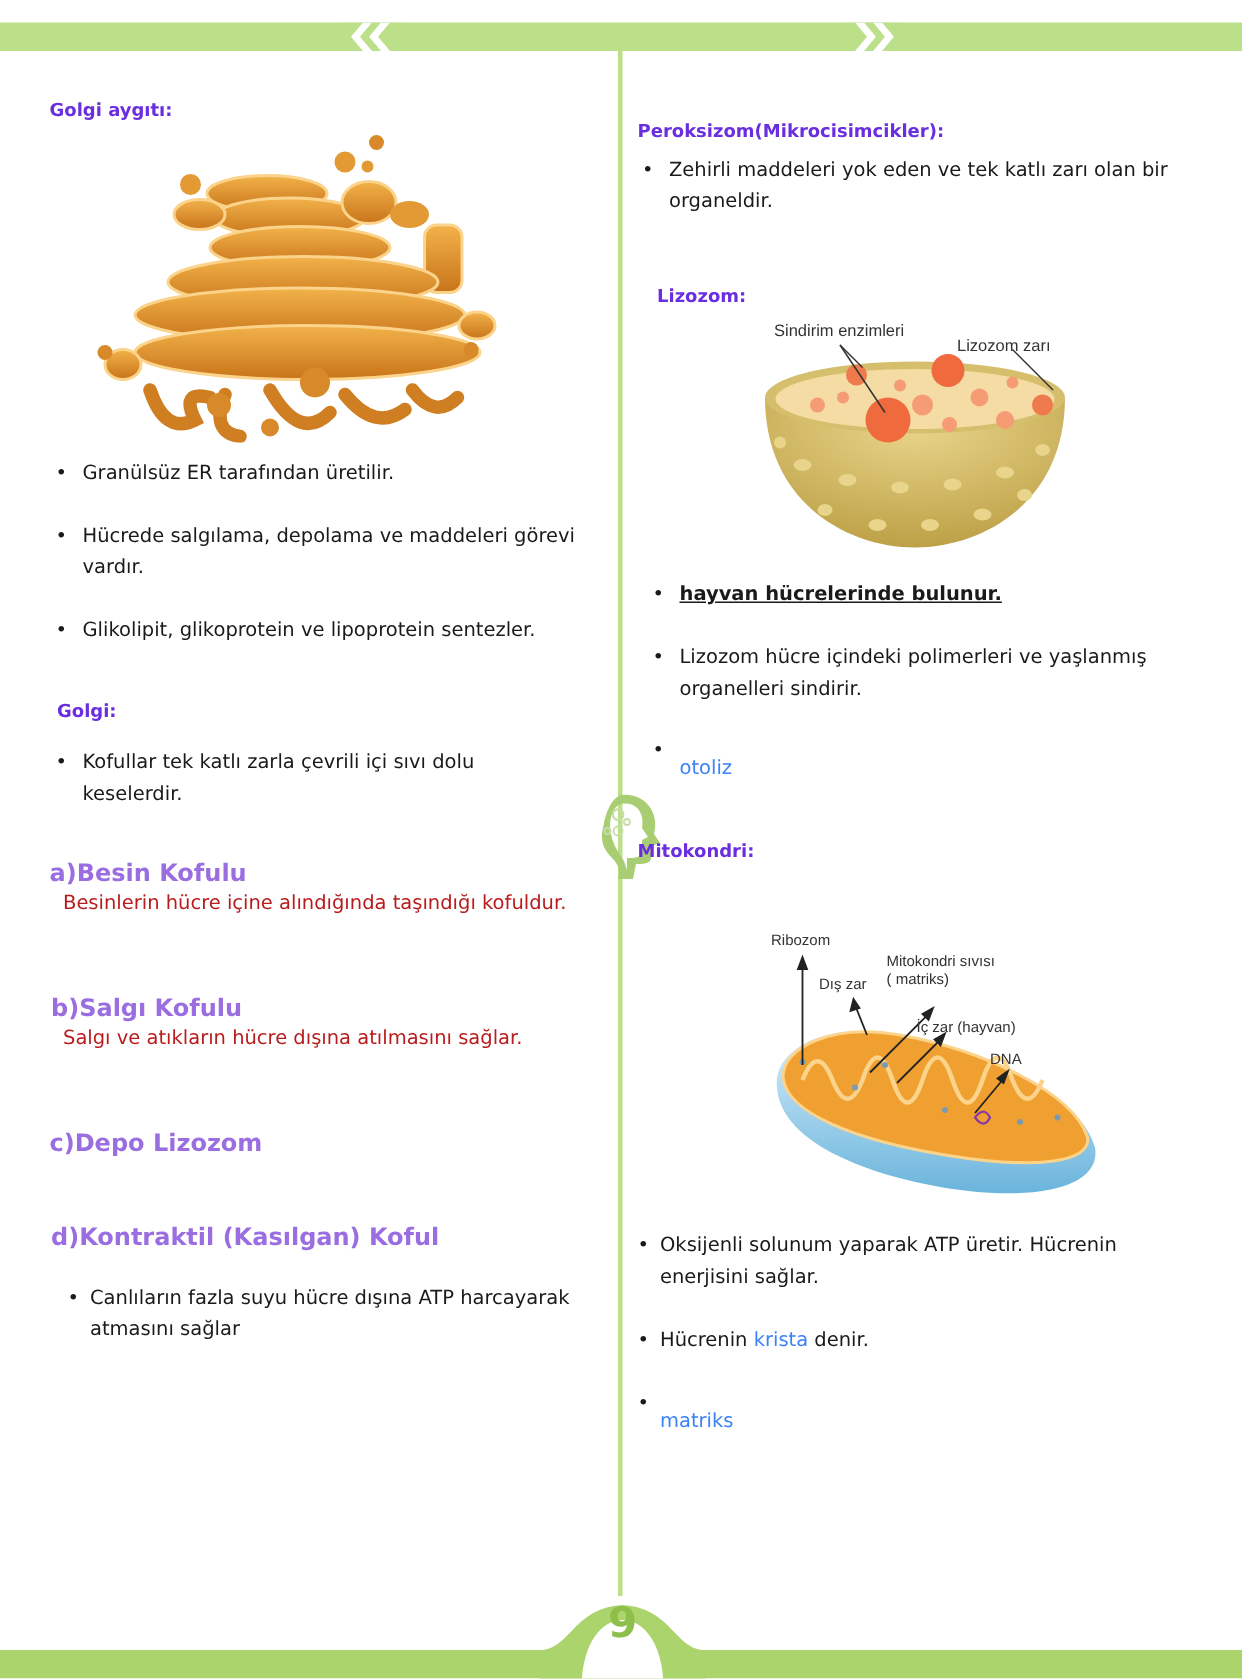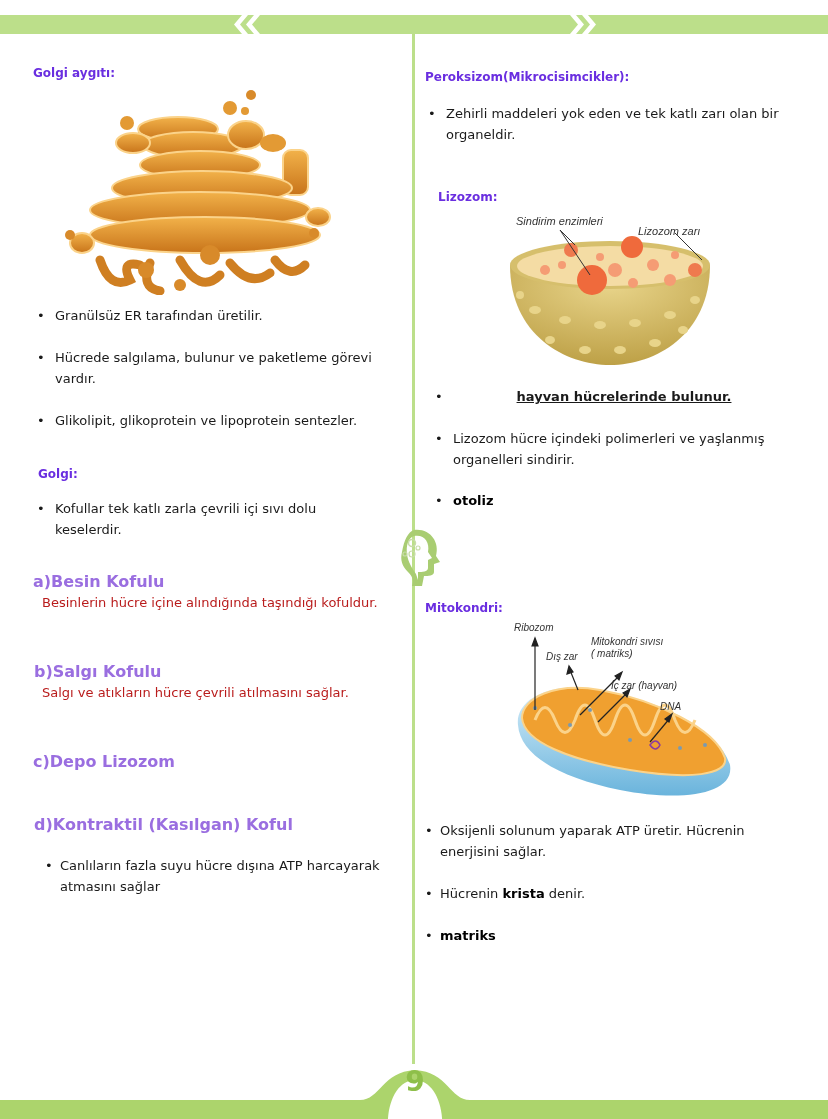--- a/index.html
+++ b/index.html
@@ -19,23 +19,23 @@
   .bottom-band { position: absolute; left: 0; top: 1100px; width: 828px; height: 19px; background: #acd46c; }
   .page-badge { position: absolute; left: 360px; top: 1050px; width: 110px; height: 80px; }
   .page-num { position: absolute; left: 395px; top: 1065px; width: 40px; text-align: center; font-size: 28px; font-weight: bold; color: #8ebf4a; font-family: "DejaVu Sans", sans-serif; }
 
   .heading { position: absolute; font-weight: bold; color: #6a2ee0; font-size: 12px; white-space: nowrap; }
   .subheading { position: absolute; font-weight: bold; color: #9a6ee0; font-size: 16px; white-space: nowrap; }
   .bullet { position: absolute; font-size: 13px; line-height: 21px; color: #1a1a1a; }
   .bullet .dot { position: absolute; left: 0; top: 0; }
   .bullet .txt { display: block; padding-left: 18px; }
   .plain { position: absolute; font-size: 13px; line-height: 21px; color: #b91c1c; white-space: nowrap; }
-  .gold { color: #000000; font-weight: bold; }
-  .underline-bold { font-weight: bold; text-decoration: underline; text-align: center; }
-  .diag-label { position: absolute; font-family: "Liberation Sans", sans-serif; font-size: 11px; color: #333; white-space: nowrap; font-style: italic; }
+  .gold { color: #3b82f6; font-weight: normal; margin-top: 12px; }
+  .underline-bold { font-weight: bold; text-decoration: underline; }
+  .diag-label { position: absolute; font-family: "Liberation Sans", sans-serif; font-size: 11px; color: #333; white-space: nowrap; }
   .diag-label.sm { font-size: 10px; }
 </style>
 </head>
 <body>
 
 <div class="top-band"></div>
 <svg class="abs" style="left:228px;top:15px" width="40" height="19">
   <polygon points="0,0 40,0 40,19 0,19" fill="#bcdf8a"></polygon>
   <polygon points="14,0 6,9.5 14,19 20,19 12,9.5 20,0" fill="#ffffff"></polygon>
   <polygon points="26,0 18,9.5 26,19 32,19 24,9.5 32,0" fill="#ffffff"></polygon>
@@ -82,56 +82,56 @@
   <circle cx="10" cy="150" r="5" fill="#d88a2a"></circle>
   <circle cx="254" cy="148" r="5" fill="#d88a2a"></circle>
 </svg>
 
 <div class="bullet" style="left:37px;top:305px;width:370px">
   <span class="dot">•</span>
   <span class="txt">Granülsüz ER tarafından üretilir.</span>
 </div>
 <div class="bullet" style="left:37px;top:347px;width:370px">
   <span class="dot">•</span>
-  <span class="txt">Hücrede salgılama, bulunur ve paketleme görevi vardır.</span>
+  <span class="txt">Hücrede salgılama, depolama ve maddeleri görevi vardır.</span>
 </div>
 <div class="bullet" style="left:37px;top:410px;width:370px">
   <span class="dot">•</span>
   <span class="txt">Glikolipit, glikoprotein ve lipoprotein sentezler.</span>
 </div>
 
 <div class="heading" style="left:38px;top:467px">Golgi:</div>
 <div class="bullet" style="left:37px;top:498px;width:330px">
   <span class="dot">•</span>
   <span class="txt">Kofullar tek katlı zarla çevrili içi sıvı dolu keselerdir.</span>
 </div>
 
 <div class="subheading" style="left:33px;top:572px">a)Besin Kofulu</div>
 <div class="plain" style="left:42px;top:592px">Besinlerin hücre içine alındığında taşındığı kofuldur.</div>
 
 <div class="subheading" style="left:34px;top:662px">b)Salgı Kofulu</div>
-<div class="plain" style="left:42px;top:682px">Salgı ve atıkların hücre çevrili atılmasını sağlar.</div>
+<div class="plain" style="left:42px;top:682px">Salgı ve atıkların hücre dışına atılmasını sağlar.</div>
 
 <div class="subheading" style="left:33px;top:752px">c)Depo Lizozom</div>
 
 <div class="subheading" style="left:34px;top:815px">d)Kontraktil (Kasılgan) Koful</div>
 <div class="bullet" style="left:45px;top:855px;width:360px">
   <span class="dot">•</span>
   <span class="txt" style="padding-left:15px">Canlıların fazla suyu hücre dışına ATP harcayarak atmasını sağlar</span>
 </div>
 
 <svg class="abs" style="left:392px;top:526px" width="50" height="62" viewBox="0 0 50 62">
   <path d="M22,4 C38,2 48,16 44,30 L48,36 L42,38 L42,46 C42,50 36,50 32,50 L30,60 L20,60 C22,54 20,50 16,46 C10,40 8,34 10,26 C12,14 16,6 22,4 Z M22,10 C16,12 14,20 15,28 C16,36 20,42 24,48 L26,54 L26,46 C30,46 36,46 36,42 L36,34 L40,32 L36,26 C38,16 32,8 22,10 Z" fill="#a9cd72"></path>
   <circle cx="20" cy="17" r="3.5" fill="none" stroke="#c8dca8" stroke-width="1.5"></circle>
   <circle cx="13" cy="28" r="2" fill="none" stroke="#c8dca8" stroke-width="1.2"></circle>
   <circle cx="20" cy="28" r="3" fill="none" stroke="#c8dca8" stroke-width="1.2"></circle>
   <circle cx="26" cy="22" r="2" fill="none" stroke="#c8dca8" stroke-width="1.2"></circle>
 </svg>
 
-<div class="heading" style="left:425px;top:70px">Peroksizom(Mikrocisimcikler):</div>
+<div class="heading" style="left:425px;top:80px">Peroksizom(Mikrocisimcikler):</div>
 <div class="bullet" style="left:428px;top:103px;width:360px">
   <span class="dot">•</span>
   <span class="txt">Zehirli maddeleri yok eden ve tek katlı zarı olan bir organeldir.</span>
 </div>
 
 <div class="heading" style="left:438px;top:190px">Lizozom:</div>
 
 <svg class="abs" style="left:505px;top:225px" width="215" height="145" viewBox="0 0 215 145">
   <defs>
     <radialGradient id="lz" cx="0.5" cy="0.2" r="0.9">
@@ -181,21 +181,21 @@
 </div>
 <div class="bullet" style="left:435px;top:428px;width:360px">
   <span class="dot">•</span>
   <span class="txt">Lizozom hücre içindeki polimerleri ve yaşlanmış organelleri sindirir.</span>
 </div>
 <div class="bullet" style="left:435px;top:490px;width:360px">
   <span class="dot">•</span>
   <span class="txt gold">otoliz</span>
 </div>
 
-<div class="heading" style="left:425px;top:601px">Mitokondri:</div>
+<div class="heading" style="left:425px;top:560px">Mitokondri:</div>
 
 <svg class="abs" style="left:510px;top:630px" width="230" height="175" viewBox="0 0 230 175">
   <defs>
     <linearGradient id="mb" x1="0" y1="0" x2="0" y2="1">
       <stop offset="0" stop-color="#d8eefa"></stop>
         <stop offset="1" stop-color="#6ab4dc"></stop>
     </linearGradient>
   </defs>
   <path d="M8,95 C5,70 40,50 90,60 C150,70 210,100 220,135 C225,165 170,172 110,160 C50,148 10,125 8,95 Z" fill="url(#mb)"></path>
   <path d="M12,88 C12,68 45,52 90,60 C145,70 205,98 215,128 C218,145 180,150 120,140 C60,130 14,112 12,88 Z" fill="#f0a030" stroke="#fbd38a" stroke-width="2"></path>

